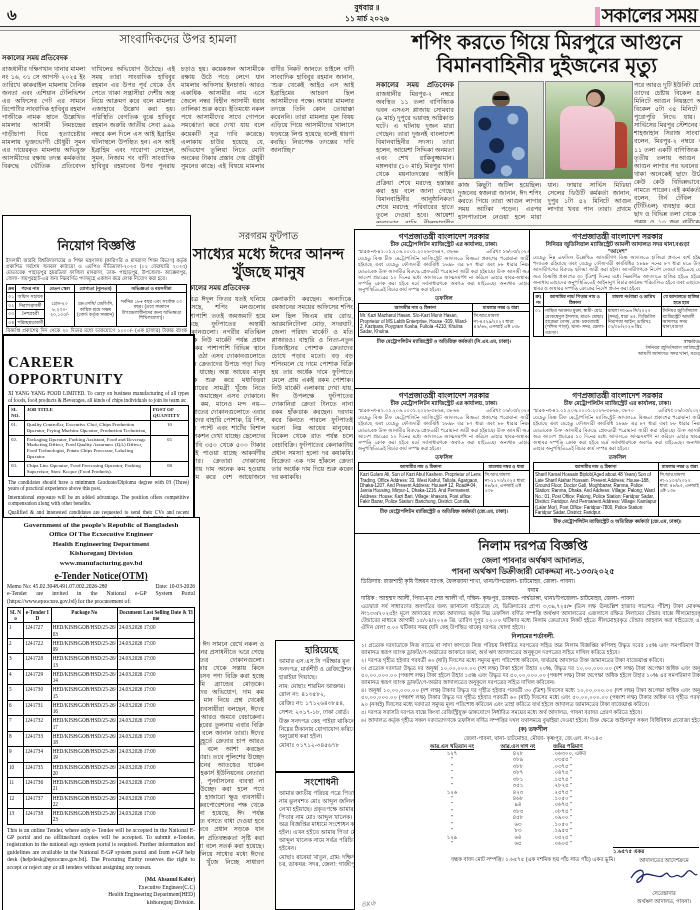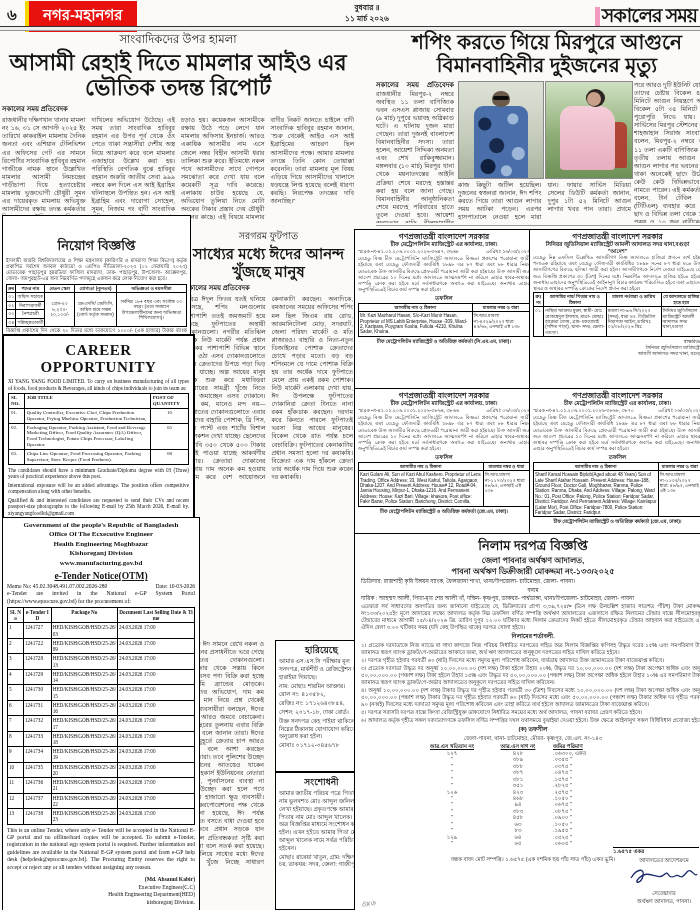--- a/index.html
+++ b/index.html
@@ -71,21 +71,21 @@
   
   .adn{position:absolute;left:2px;top:215px;width:181px;height:116px;border:1px solid #000;
        padding:2px 3px;overflow:hidden;background:#fff;}
   .adn-title{font-size:13px;font-weight:800;text-align:center;margin:18px 0 1px;}
   .adn-intro,.adn-foot{font-size:4.9px;line-height:1.25;text-align:justify;}
   .adn table{width:100%;border-collapse:collapse;font-size:4.6px;line-height:1.2;margin:1px 0;}
   .adn th,.adn td{border:1px solid #000;padding:1px;text-align:center;vertical-align:middle;}
   .adn-sig{text-align:right;font-size:5.4px;font-weight:bold;line-height:1.3;}
   .adc{position:absolute;left:2px;top:334px;width:181px;height:180px;border:2px solid #000;
        padding:2px 4px;font-family:"Liberation Serif",serif;overflow:hidden;background:#fff;}
-  .adc-title{font-size:15px;font-weight:bold;text-align:center;letter-spacing:.5px;margin:4px 0 2px;}
+  .adc-title{font-size:15px;font-weight:bold;letter-spacing:.5px;margin:16px 0 2px;}
   .adc-intro,.adc p{font-size:5.2px;line-height:1.25;text-align:justify;margin:2px 0;}
   .adc table{width:100%;border-collapse:collapse;font-size:5px;line-height:1.18;margin:2px 0;}
   .adc th,.adc td{border:1px solid #000;padding:1px 2px;vertical-align:top;text-align:left;}
   .adc .qty{text-align:center;}
   .adc-sig{text-align:center;font-size:5.2px;line-height:1.35;margin-top:2px;}
   .adc-sig .b{font-weight:bold;text-decoration:underline;}
   
   .adt{position:absolute;left:2px;top:517px;width:188px;height:389px;border:1px solid #000;
        padding:3px 4px;font-family:"Liberation Serif",serif;overflow:hidden;background:#fff;}
   .adt-org{text-align:center;font-size:7px;line-height:1.35;font-weight:bold;}
@@ -136,37 +136,33 @@
   .au-corner{position:absolute;left:6px;bottom:4px;font-size:8px;color:#777;font-style:italic;
              transform:rotate(-8deg);}
 </style>
 </head>
 <body>
 
 <div class="page">
 
   <div class="hd">
     <div class="pn">৬</div>
-    <div class="sec">
-      <span>নগর-মহানগর</span>
-    </div>
     <div class="dt">
       <div>বুধবার ॥</div>
       <div>১১ মার্চ ২০২৬</div>
     </div>
     <div class="mh">
       <span class="mh-bar"></span>
       <span class="mh-t">সকালের সময়</span>
     </div>
   </div>
   <div class="rule"></div>
 
   <div class="a1">
     <div class="kick">সাংবাদিকদের উপর হামলা</div>
-    <h1>আসামী রেহাই দিতে মামলার আইও এর ভৌতিক তদন্ত রিপোর্ট</h1>
     <div class="byl">সকালের সময় প্রতিবেদক</div>
     <div class="a1-body">রাজধানীর দক্ষিণখান থানার মামলা নং ১৬, ৩১ সে আগস্ট ২০২৫ ইং তারিখে কাকরাইল মামলায় দৈনিক জনতা এবং এশিয়ান টেলিভিশন এর অফিসের গেট এর সামনে রিপোর্টার সাংবাদিক হাবিবুর রহমান গাজীকে নামক স্থানে উল্লেখিত মামলার আসামী নিমচন্দ্রের গাড়ীচাপা দিয়ে হত্যাচেষ্টার মামলায় ভুক্তভোগী চৌধুরী সুমন এর দায়েরকৃত মামলায় অভিযুক্ত আসামীদের রক্ষায় তদন্ত কর্মকর্তার বিরুদ্ধে ভৌতিক প্রতিবেদন দাখিলের অভিযোগ উঠেছে। এই সময় তারা সাংবাদিক হাবিবুর রহমান এর উপর পূর্ব থেকে ওঁৎ পেতে থাকা সন্ত্রাসীরা দেশীয় অস্ত্র নিয়ে আক্রমণ করে বলে মামলার এজাহারে উল্লেখ করা হয়। পরিস্থিতি বেগতিক বুঝে হাবিবুর রহমান জরুরি জাতীয় সেবা ৯৯৯ নম্বরে কল দিলে এস আই ইব্রাহিম ঘটনাস্থলে উপস্থিত হন। এস আই ইব্রাহিম এবং দারোগা সোহেল, সুমন, নিজাম গং বাদী সাংবাদিক হাবিবুর রহমানের উপর পুনরায় চড়াও হয়। কয়েকজন আসামীকে রক্ষায় উঠে পড়ে লেগে যান মামলার অফিসার ইনচার্জ। আরও একাধিক আসামীর নাম এসে জেলে নম্বর বিহীন আসামী ধরার তালিকা শুরু করে। ইতিমধ্যে নকল পথে আসামীদের সাথে গোপনে সমঝোতা করে দেখা যায় বলে কয়েকটি সূত্র দাবি করেছে। এলাকায় চাউর হয়েছে যে, অভিযোগ তুলিয়া নিতে মোটা অংকের টাকার প্রস্তাব দেয় চৌধুরী সুমনের কাছে। এই বিষয়ে মামলার বাদীর নিকট জানতে চাইলে বাদী সাংবাদিক হাবিবুর রহমান জানান, “শুরু থেকেই আইও এস আই ইব্রাহিমের আচরণ ছিল আসামীদের পক্ষে। আমার মামলার তদন্তে তিনি কোন তোয়াক্কা করেননি। তারা মামলার মূল বিষয় এড়িয়ে গিয়ে আসামীদের খালাসে ষড়যন্ত্রে লিপ্ত হয়েছে বলেই ধারণা করছি। নিরপেক্ষ তদন্তের দাবি জানাচ্ছি।”</div>
   </div>
 
   <div class="a2">
     <h1>শপিং করতে গিয়ে মিরপুরে আগুনে বিমানবাহিনীর দুইজনের মৃত্যু</h1>
     <div class="a2-grid">
       <div class="c-l">
         <span class="byl">সকালের সময় প্রতিবেদক</span>
         <span>রাজধানীর মিরপুর-২ নম্বরে অবস্থিত ১১ তলা বাণিজ্যিক ভবন এসএস প্লাজায় সোমবার (৯ মার্চ) দুপুরে ভয়াবহ অগ্নিকাণ্ড ঘটে। এ ঘটনায় দুজন মারা গেছেন। তারা দুজনই বাংলাদেশ বিমানবাহিনীর সদস্য। তারা হলেন, আয়েশা সিদ্দিকা অনমতা এবং শেখ রাকিবুজ্জামান। মঙ্গলবার (১০ মার্চ) মিরপুর থানা থেকে ময়নাতদন্তের আইনি প্রক্রিয়া শেষে মরদেহ হস্তান্তর করা হয় বলে জানা গেছে। বিমানবাহিনীর আনুষ্ঠানিকতা শেষে মরদেহ পরিবারের হাতে তুলে দেওয়া হবে। আয়েশা অনমতার বাড়ি নীলফামারীর সৈয়দপুরে। শেখ রাকিবুজ্জামানের বাড়ি যশোরের সিরাজসিংহ এলাকায়। স্থানীয়রা জানান, আগুনের সূত্রপাত এবং তা দ্রুত ছড়িয়ে পড়ার তদন্ত নিয়ে কাজ চলছে। একটি বাণিজ্যিক ভবনের তৃতীয় তলায় আগুন লাগায় উদ্ধার</span>
@@ -290,21 +286,21 @@
       <div class="b">XI YANG YANG FOOD LIMITED.</div>
 
     </div>
   </div>
 
   <div class="adt">
     <div class="adt-org">
 
     <div>Government of the people's Republic of Bangladesh</div>
         <div>Office Of The Ecxecutive Engineer</div>
-        <div>Health Engineering Moghbazar</div>
+        <div>Health Engineering Department</div>
         <div>Kishoreganj Division</div>
         <div>www.manufacturing.gov.bd</div>
       </div>
     <div class="adt-title">e-Tender Notice(OTM)</div>
     <div class="adt-memo">
       <span>Memo No: 45.02.3048.491.07.002.2026-280</span>
       <span>Date: 10-03-2026</span>
     </div>
     <div class="adt-intro">e-Tender are invited in the National e-GP System Portal (https://www.eprocure.gov.bd) for the procurement of:</div>
     <table>

